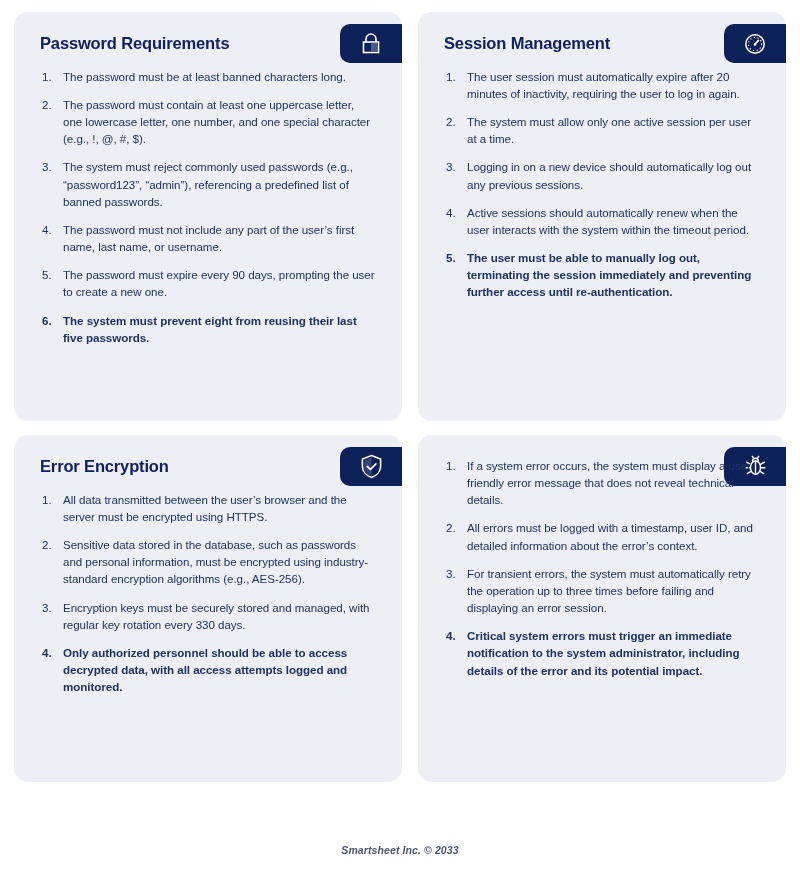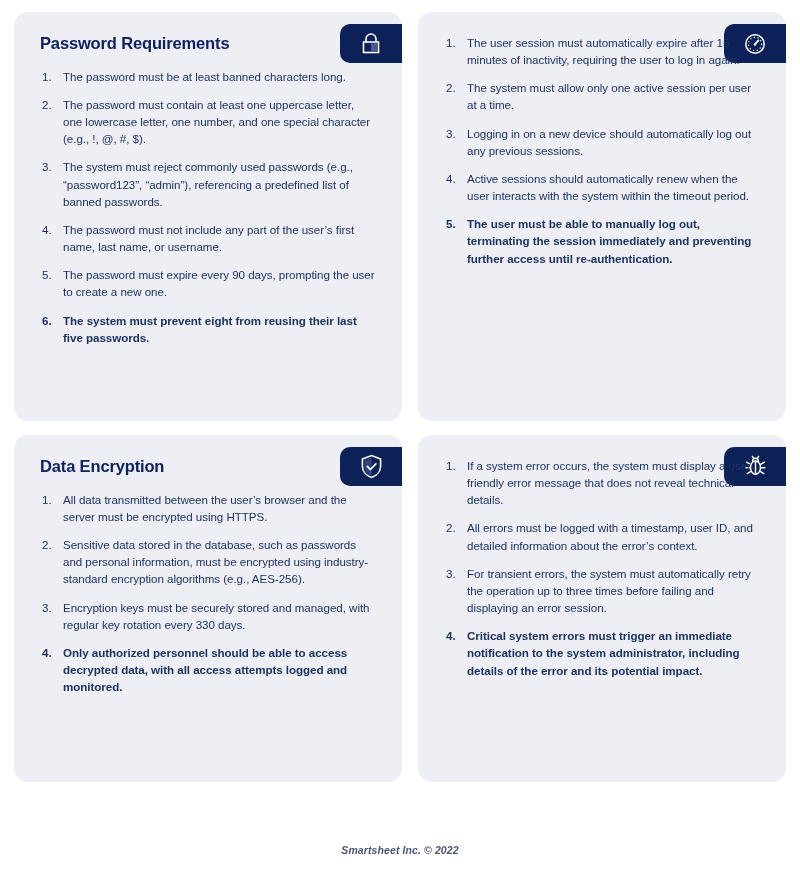--- a/index.html
+++ b/index.html
@@ -130,41 +130,42 @@
         <li>The password must be at least banned characters long.</li>
         <li>The password must contain at least one uppercase letter, one lowercase letter, one number, and one special character (e.g., !, @, #, $).</li>
         <li>The system must reject commonly used passwords (e.g., “password123”, “admin”), referencing a predefined list of banned passwords.</li>
         <li>The password must not include any part of the user’s first name, last name, or username.</li>
         <li>The password must expire every 90 days, prompting the user to create a new one.</li>
         <li>The system must prevent eight from reusing their last five passwords.</li>
       </ol>
     </section>
 
     <section class="card">
+      <h2 class="card-title">Session Management</h2>
       <div class="icon-badge">
         <span>
           <svg width="24" height="24" viewBox="0 0 24 24" fill="none">
             <circle cx="12" cy="12" r="9.2" stroke="#ffffff" stroke-width="1.5" fill="none"></circle>
             <circle cx="12" cy="12" r="6.6" stroke="#ffffff" stroke-width="1.1" fill="none" stroke-dasharray="1.3 2.4"></circle>
             <path d="M12 12.3L15.4 8.4" stroke="#ffffff" stroke-width="1.7" stroke-linecap="round"></path>
             <circle cx="12" cy="12.4" r="1.25" fill="#ffffff"></circle>
           </svg>
         </span>
       </div>
       <ol class="req-list">
-        <li>The user session must automatically expire after 15 minutes of inactivity, requiring the user to log in again.</li>
+        <li>The user session must automatically expire after 20 minutes of inactivity, requiring the user to log in again.</li>
         <li>The system must allow only one active session per user at a time.</li>
         <li>Logging in on a new device should automatically log out any previous sessions.</li>
         <li>Active sessions should automatically renew when the user interacts with the system within the timeout period.</li>
         <li>The user must be able to manually log out, terminating the session immediately and preventing further access until re-authentication.</li>
       </ol>
     </section>
 
     <section class="card">
-      <h2 class="card-title">Data Encryption</h2>
+      <h2 class="card-title">Error Encryption</h2>
       <div class="icon-badge">
         <span>
           <svg width="23" height="25" viewBox="0 0 23 25" fill="none">
             <path d="M11.5 1.6L20.6 5.1v7.1c0 5.2-3.7 9.5-9.1 11.2-5.4-1.7-9.1-6-9.1-11.2V5.1z" stroke="#ffffff" stroke-width="1.6" fill="none"></path>
             <path d="M11.5 3.4v18.2c-4.3-1.6-7.3-5.2-7.3-9.4V6.2z" fill="#3f5285" opacity="0.75"></path>
             <path d="M7.3 12.3l3.1 3.2 5.5-5.7" stroke="#ffffff" stroke-width="1.7" stroke-linecap="round" stroke-linejoin="round" fill="none"></path>
           </svg>
         </span>
       </div>
       <ol class="req-list">
@@ -191,15 +192,15 @@
       <ol class="req-list">
         <li>If a system error occurs, the system must display a user-friendly error message that does not reveal technical details.</li>
         <li>All errors must be logged with a timestamp, user ID, and detailed information about the error’s context.</li>
         <li>For transient errors, the system must automatically retry the operation up to three times before failing and displaying an error session.</li>
         <li>Critical system errors must trigger an immediate notification to the system administrator, including details of the error and its potential impact.</li>
       </ol>
     </section>
 
   </div>
 
-  <div class="footer">Smartsheet Inc. © 2022</div>
+  <div class="footer">Smartsheet Inc. © 2033</div>
 
 </div>
 
 </body></html>

